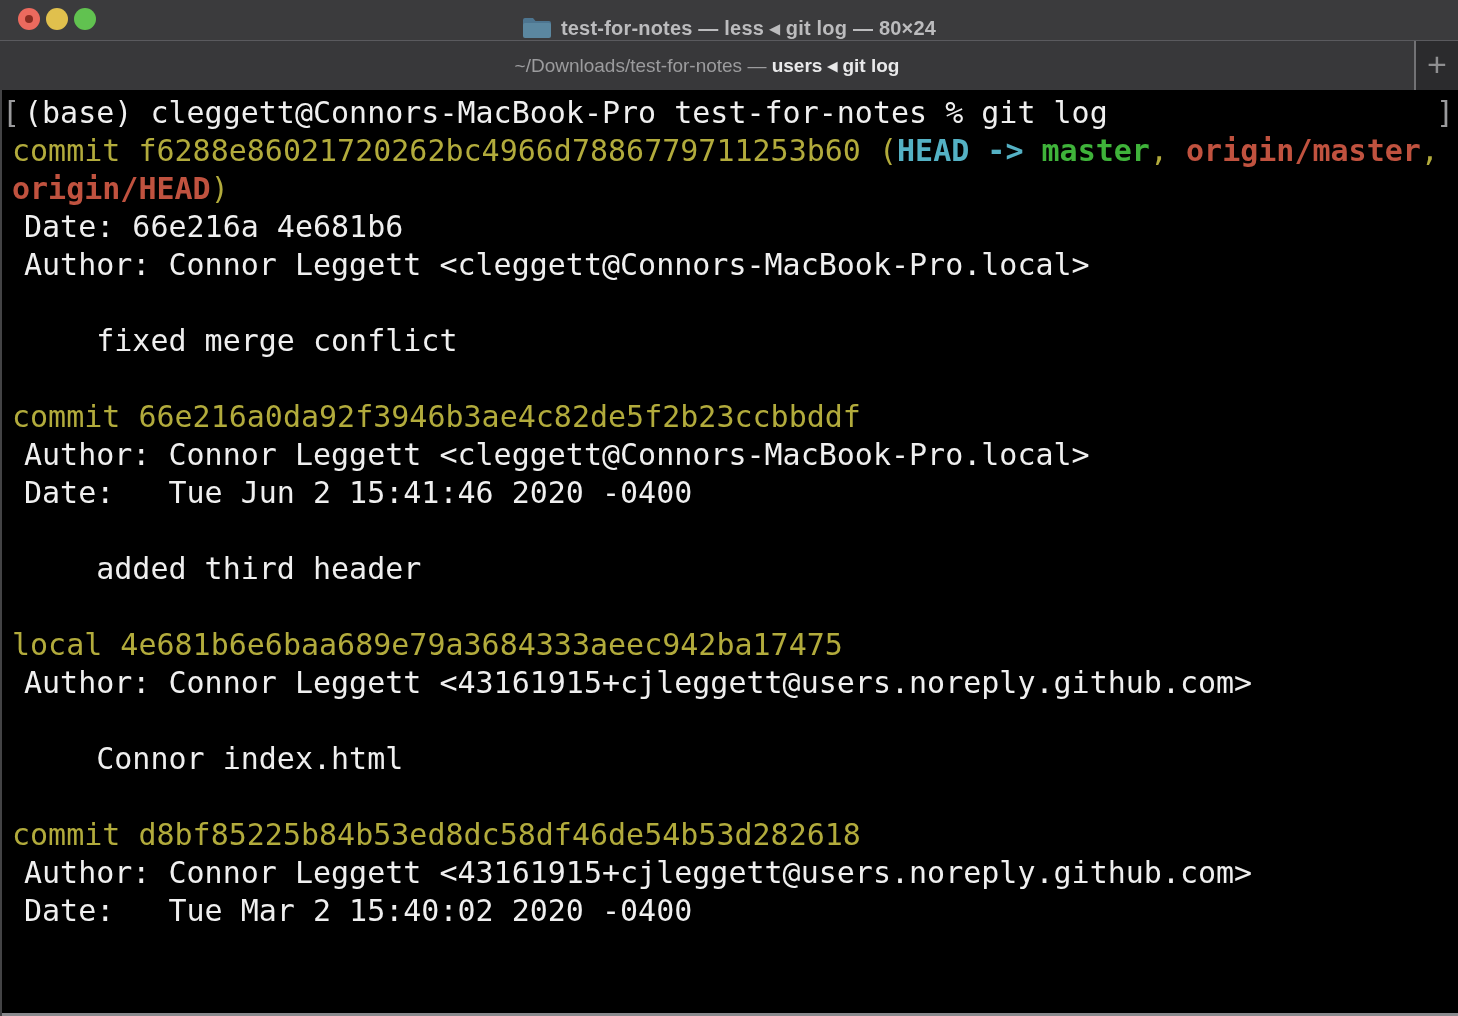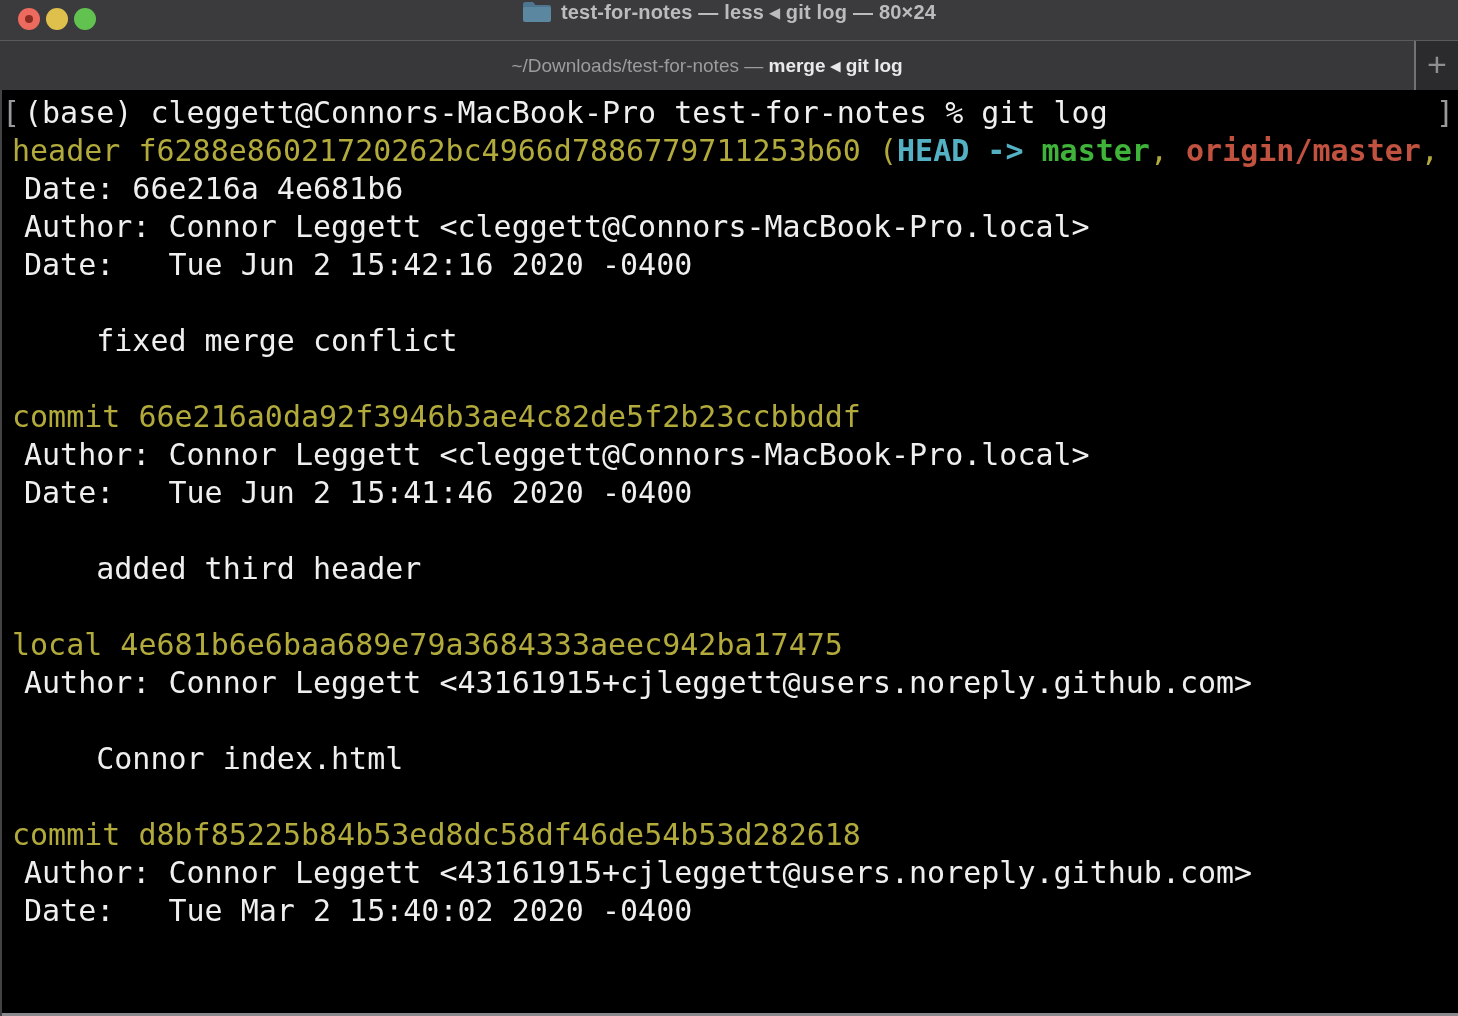--- a/index.html
+++ b/index.html
@@ -9,21 +9,21 @@
     --titlebar_bg:#3b3b3d; --tabbar_bg:#38383a; --newtab_bg:#2b2b2d;
     --terminal_bg:#000000; --ansi_white:#efefef; --ansi_yellow:#b2ab3c;
     --ansi_cyan:#54b1c4; --ansi_green:#3fb33a; --ansi_red:#c0523f;
     --mark_gray:#9a9a9c; --traffic_red:#ec6a5e; --traffic_yellow:#e0c04d;
     --traffic_green:#61c250;
   }
   .window{ width:1458px; height:1016px; display:flex; flex-direction:column; }
 
   
   .titlebar{ height:41px; background:var(--titlebar_bg); position:relative;
-             display:flex; align-items:flex-start; justify-content:center;
+             display:flex; align-items:flex-end; justify-content:center;
              border-bottom:1px solid #5a5a5e; flex:0 0 auto; }
   .traffic{ position:absolute; left:18px; top:8px; display:flex; gap:6px; }
   .light{ width:22px; height:22px; border-radius:50%; position:relative; border:none; cursor:default; }
   .light.close{ background:var(--traffic_red); }
   .light.close::after{ content:''; position:absolute; left:7px; top:7px; width:8px; height:8px;
                        border-radius:50%; background:#8b2d22; }
   .light.min{ background:var(--traffic_yellow); }
   .light.max{ background:var(--traffic_green); }
   .title{ color:#bcbcbe; font-size:20px; font-weight:bold; display:flex;
           align-items:center; gap:9px; letter-spacing:.2px; }
@@ -74,36 +74,36 @@
           <path d="M1 4 q0-2 2-2 h8 l2.5 3 H27 q2 0 2 2 v2 H1 Z" fill="#4d7590"></path>
           <rect x="1" y="7" width="28" height="15" rx="2" fill="#5b87a0"></rect>
         </svg>
       </span>
       <span>test-for-notes — less ◂ git log — 80×24</span>
     </div>
   </div>
 
   <div class="tabbar">
     <div class="tab">
-      <span class="path">~/Downloads/test-for-notes — </span><span class="proc">merge ◂ git log</span>
+      <span class="path">~/Downloads/test-for-notes — </span><span class="proc">users ◂ git log</span>
     </div>
     <button class="newtab">
       <span>+</span>
     </button>
   </div>
 
   <div class="terminal">
     <span class="mark mark-left">[</span>
     <span class="mark mark-right">]</span>
     <div id="term-lines">
         <div class="tline"><span class="c-white">(base) cleggett@Connors-MacBook-Pro test-for-notes % git log</span></div>
-        <div class="tline"><span class="c-yellow">header f6288e86021720262bc4966d7886779711253b60 (</span><span class="c-cyan bold">HEAD -&gt; </span><span class="c-green bold">master</span><span class="c-yellow">, </span><span class="c-red bold">origin/master</span><span class="c-yellow">,</span></div>
+        <div class="tline"><span class="c-yellow">commit f6288e86021720262bc4966d7886779711253b60 (</span><span class="c-cyan bold">HEAD -&gt; </span><span class="c-green bold">master</span><span class="c-yellow">, </span><span class="c-red bold">origin/master</span><span class="c-yellow">,</span></div>
+        <div class="tline"><span class="c-red bold">origin/HEAD</span><span class="c-yellow">)</span></div>
         <div class="tline"><span class="c-white">Date: 66e216a 4e681b6</span></div>
         <div class="tline"><span class="c-white">Author: Connor Leggett &lt;cleggett@Connors-MacBook-Pro.local&gt;</span></div>
-        <div class="tline"><span class="c-white">Date:   Tue Jun 2 15:42:16 2020 -0400</span></div>
         <div class="tline"></div>
         <div class="tline"><span class="c-white">    fixed merge conflict</span></div>
         <div class="tline"></div>
         <div class="tline"><span class="c-yellow">commit 66e216a0da92f3946b3ae4c82de5f2b23ccbbddf</span></div>
         <div class="tline"><span class="c-white">Author: Connor Leggett &lt;cleggett@Connors-MacBook-Pro.local&gt;</span></div>
         <div class="tline"><span class="c-white">Date:   Tue Jun 2 15:41:46 2020 -0400</span></div>
         <div class="tline"></div>
         <div class="tline"><span class="c-white">    added third header</span></div>
         <div class="tline"></div>
         <div class="tline"><span class="c-yellow">local 4e681b6e6baa689e79a3684333aeec942ba17475</span></div>

